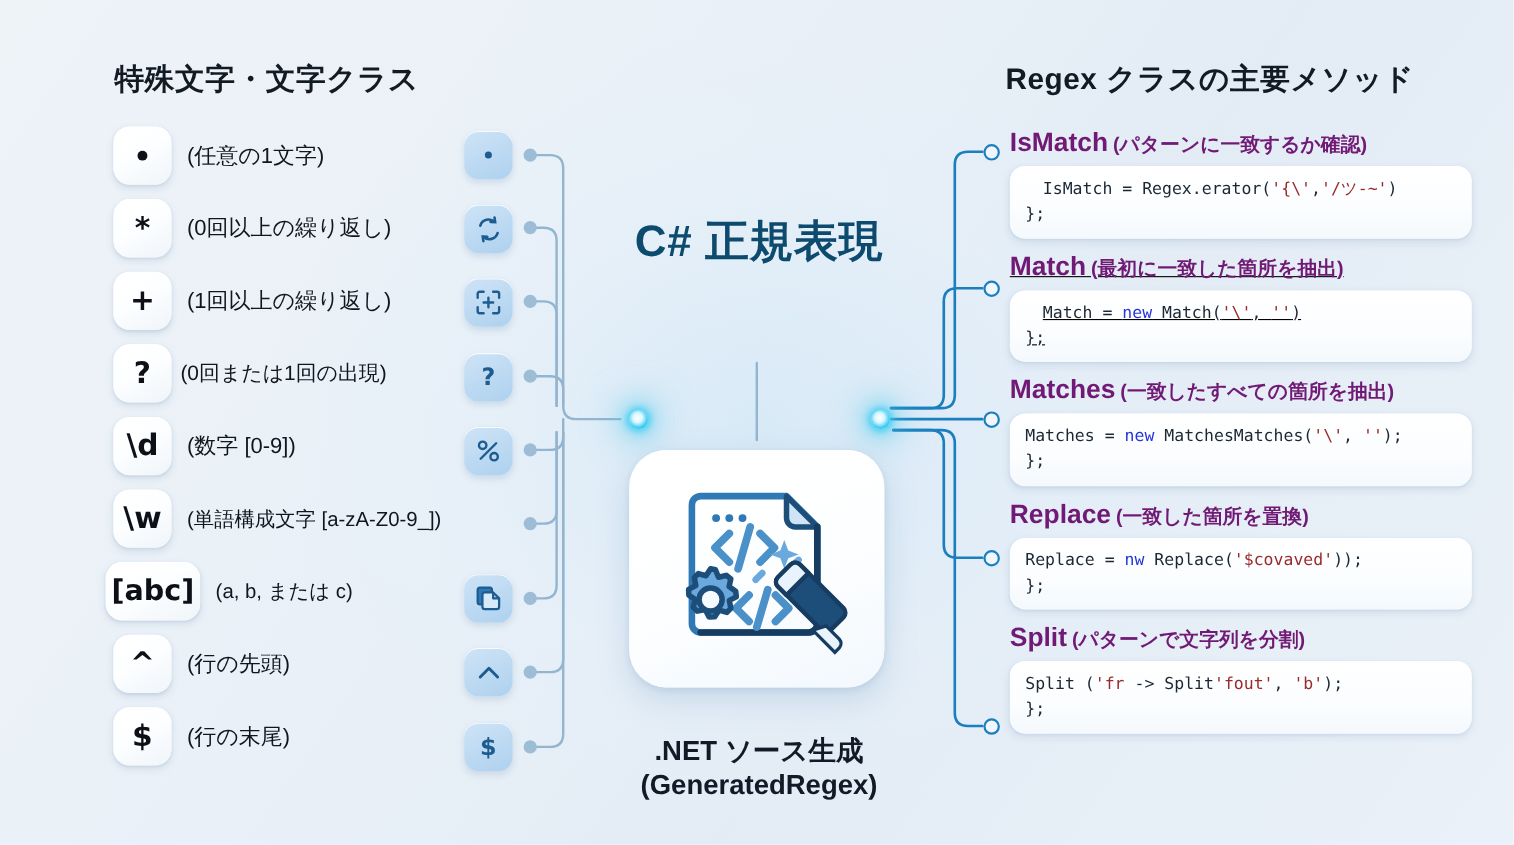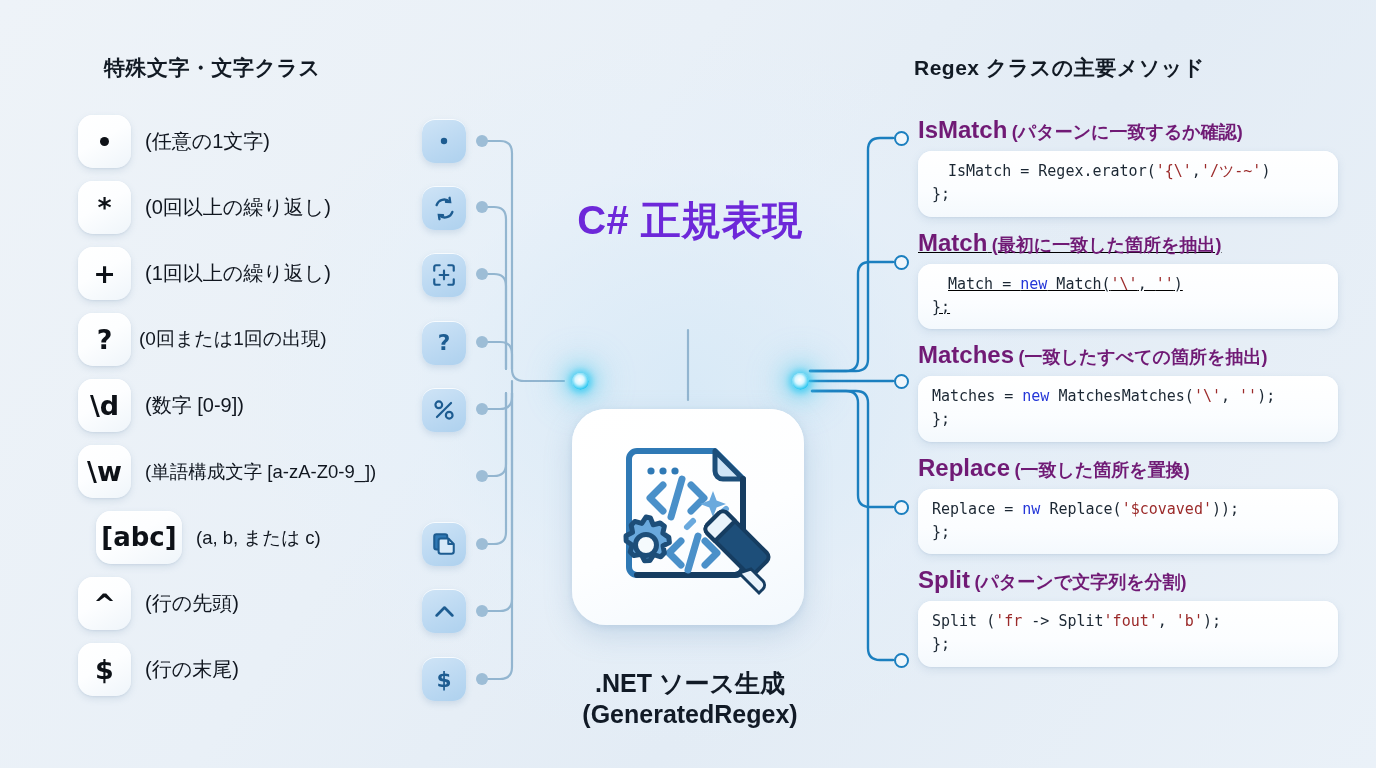--- a/index.html
+++ b/index.html
@@ -14,36 +14,37 @@
       linear-gradient(125deg, #eef3f8 0%, #e9f0f7 38%, #e3ecf5 62%, #eaf1f8 100%);
     position: relative;
   }
 
   
   #wires { position: absolute; left: 0; top: 0; width: 1376px; height: 768px; pointer-events: none; }
 
   
   .col-title {
     position: absolute;
-    font-size: 21px;
+    font-size: 27px;
     font-weight: 700;
     color: #121a24;
     letter-spacing: .5px;
     white-space: nowrap;
   }
   #title-left  { left: 104px; top: 54px; }
   #title-right { left: 914px; top: 54px; }
 
   
   #left-col { position: absolute; left: 78px; top: 108px; width: 430px; }
   .sym-row {
     position: relative;
     height: 66px;
     display: flex;
     align-items: center;
+    margin-left: 25px;
   }
   .sym-badge {
     width: 53px; height: 53px;
     flex: 0 0 53px;
     border-radius: 15px;
     background: linear-gradient(150deg, #ffffff 0%, #fdfeff 45%, #eff5fa 100%);
     box-shadow: 0 3px 7px rgba(120,150,180,.20), 0 1px 2px rgba(120,150,180,.14),
                 inset 0 1px 0 rgba(255,255,255,.95);
     display: flex; align-items: center; justify-content: center;
     font-family: "DejaVu Sans", sans-serif;
@@ -77,21 +78,21 @@
   .mini-badge svg { display: block; }
 
   
   #center-title {
     position: absolute;
     left: 520px; top: 196px;
     width: 340px;
     text-align: center;
     font-size: 40px;
     font-weight: 700;
-    color: #6d28d9;
+    color: #0c4a6e;
     line-height: 1.22;
     letter-spacing: .5px;
   }
   #center-icon {
     position: absolute;
     left: 572px; top: 409px;
     width: 232px; height: 216px;
     border-radius: 34px;
     background: linear-gradient(160deg, #ffffff 0%, #fdfeff 55%, #f2f8fd 100%);
     box-shadow: 0 10px 28px rgba(110,150,190,.26), 0 2px 6px rgba(110,150,190,.18),

